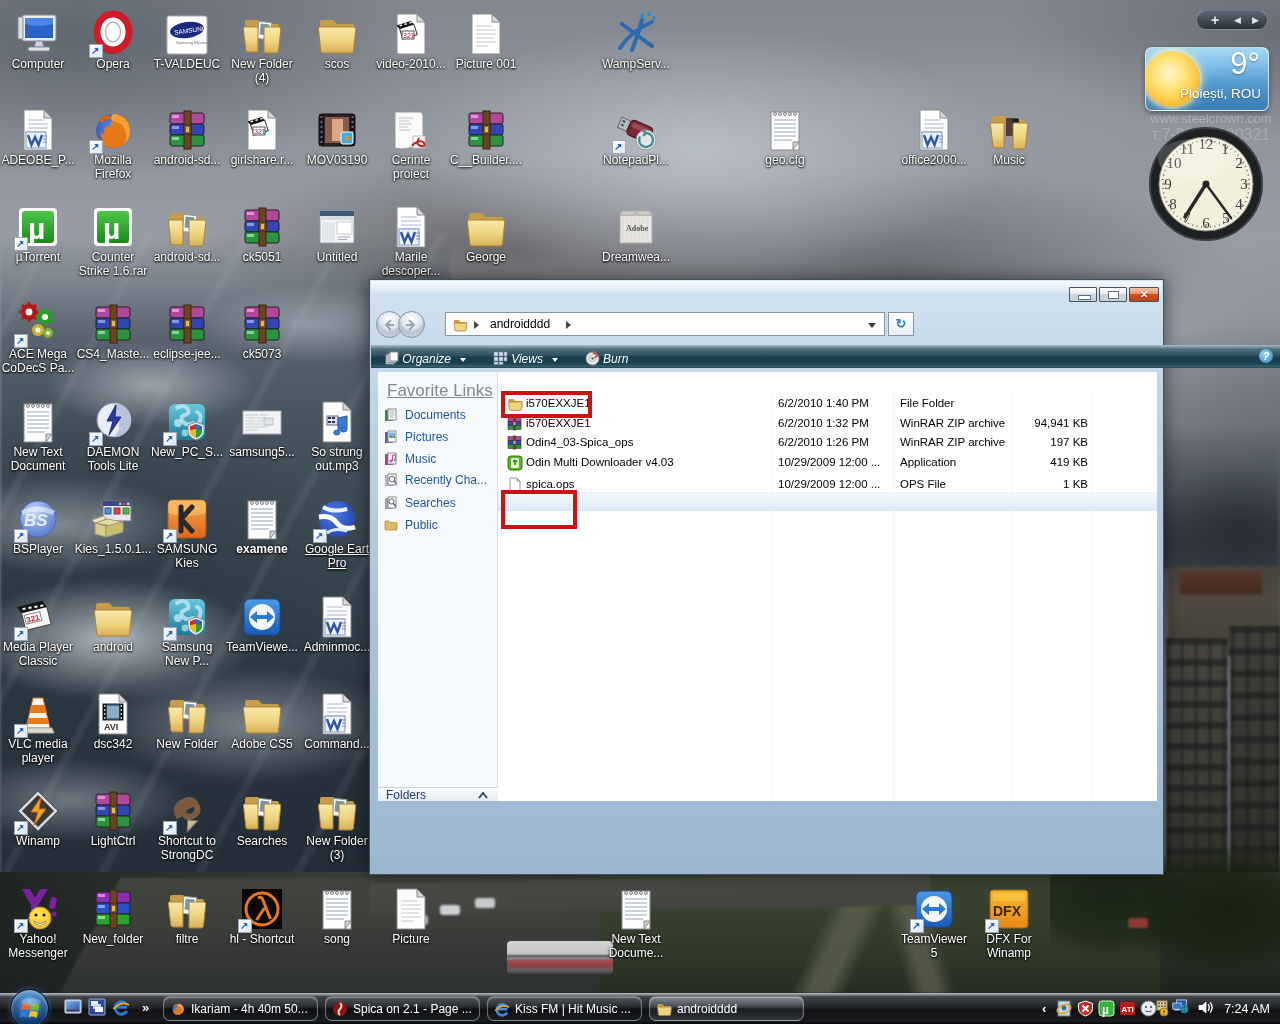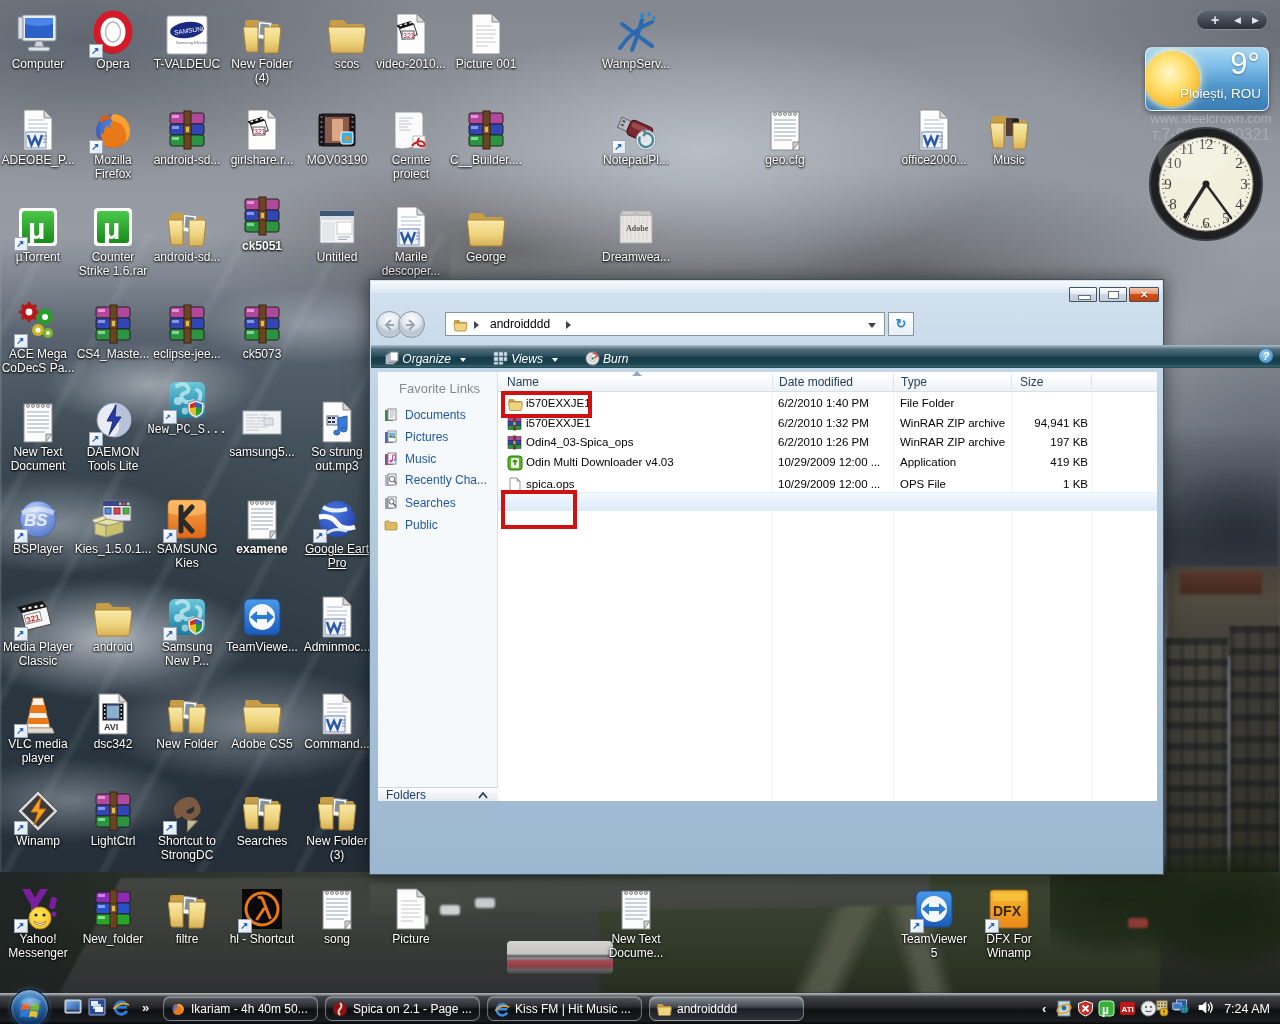--- a/index.html
+++ b/index.html
@@ -112,21 +112,21 @@
 
 
 #tbar { position:absolute; left:1px; top:65px; width:914px; height:23px;
  background:linear-gradient(180deg, #a9bec9 0%, #51707d 18%, #2d515f 45%, #173c4a 55%, #1a424f 80%, #3b6571 96%, #12333e 100%);font-style:italic; }
 #tbar .ti { position:relative; display:inline-block; color:#fff; font-size:12px; margin-left:14px; top:4px; }
 #tbar .dn { display:inline-block; width:0; height:0; border-top:4px solid #fff; border-left:3.5px solid transparent; border-right:3.5px solid transparent; margin-left:6px; vertical-align:middle; }
 #thelp { position:absolute; right:12px; top:4px; width:14px; height:14px; border-radius:50%; background:radial-gradient(circle at 40% 35%,#9fd4f2,#2a7fc2); color:#fff; font-size:11px; font-weight:bold; text-align:center; line-height:14px; }
 
 
 #paneL { position:absolute; left:8px; top:92px; width:120px; height:415px; background:#f6f9fb; border-right:1px solid #d8dfe5; }
-#paneL .hd { position:absolute; left:21px; top:9px; color:#7f8a93; font-size:13px; }
+#paneL .hd { position:absolute; left:9px; top:9px; color:#7f8a93; font-size:17px;text-decoration:underline; }
 .navitem { position:absolute; left:27px; font-size:12px; color:#2257a5; }
 .navico { position:absolute; left:-21px; top:0px; width:14px; height:14px; }
 #foldbar { position:absolute; left:8px; top:507px; width:120px; height:14px; background:linear-gradient(180deg,#fdfdfe,#e4ebf1); border-top:1px solid #ccd4dc; font-size:12px; color:#1e3c6e; padding-left:8px; }
 #list { position:absolute; left:128px; top:92px; width:659px; height:429px; background:#fff; }
 #lhdr { position:absolute; left:0; top:0; width:659px; height:20px; background:linear-gradient(180deg,#ffffff,#f5f8fb 60%, #edf2f7); border-bottom:1px solid #d8dfe6; }
 #lhdr span { position:absolute; top:3px; font-size:12px; color:#26405c; }
 .hsep { position:absolute; top:2px; width:1px; height:16px; background:#dce4ec; }
 .csep { position:absolute; top:20px; width:1px; height:409px; background:#f3f6f9; }
 #sortar { position:absolute; left:134px; top:-1px; width:0px; height:0px; border-bottom:5px solid #9aa7b4; border-left:5px solid transparent; border-right:5px solid transparent;}
 .frow { position:absolute; left:0; width:659px; height:19px; font-size:11.5px; color:#000; }
@@ -677,21 +677,21 @@
             <use href="#s-samsung"></use>
           </svg></div>
         <div class="lb">T-VALDEUC</div>
       </div>
 <div class="dico" style="left:219px;top:10px;">
         <div class="ig"><svg width="48" height="48">
             <use href="#s-folderp"></use>
           </svg></div>
         <div class="lb">New Folder<br>(4)</div>
       </div>
-<div class="dico" style="left:304px;top:10px;">
+<div class="dico" style="left:294px;top:10px;">
         <div class="ig"><svg width="48" height="48">
             <use href="#s-folder"></use>
           </svg></div>
         <div class="lb">scos</div>
       </div>
 <div class="dico" style="left:368px;top:10px;">
         <div class="ig"><svg width="48" height="48">
             <use href="#s-vdoc"></use>
           </svg></div>
         <div class="lb">video-2010...</div>
@@ -785,21 +785,21 @@
             <use href="#s-utor"></use>
           </svg></div>
         <div class="lb">Counter<br>Strike 1.6.rar</div>
       </div>
 <div class="dico" style="left:144px;top:203px;">
         <div class="ig"><svg width="48" height="48">
             <use href="#s-folderp"></use>
           </svg></div>
         <div class="lb">android-sd...</div>
       </div>
-<div class="dico" style="left:219px;top:192px;font-weight:bold;">
+<div class="dico" style="left:219px;top:203px;">
         <div class="ig"><svg width="48" height="48">
             <use href="#s-rar"></use>
           </svg></div>
         <div class="lb">ck5051</div>
       </div>
 <div class="dico" style="left:294px;top:203px;">
         <div class="ig"><svg width="48" height="48">
             <use href="#s-shot"></use>
           </svg></div>
         <div class="lb">Untitled</div>
@@ -851,21 +851,21 @@
             <use href="#s-txt"></use>
           </svg></div>
         <div class="lb">New Text<br>Document</div>
       </div>
 <div class="dico" style="left:70px;top:398px;">
         <div class="ig"><svg width="48" height="48">
             <use href="#s-daemon"></use>
           </svg><div class="sc"></div></div>
         <div class="lb">DAEMON<br>Tools Lite</div>
       </div>
-<div class="dico" style="left:144px;top:376px;font-family:Liberation Mono, monospace;">
+<div class="dico" style="left:144px;top:398px;">
         <div class="ig"><svg width="48" height="48">
             <use href="#s-puzzle"></use>
           </svg><div class="sc"></div></div>
         <div class="lb">New_PC_S...</div>
       </div>
 <div class="dico" style="left:219px;top:398px;">
         <div class="ig"><svg width="48" height="48">
             <use href="#s-gcard"></use>
           </svg></div>
         <div class="lb">samsung5...</div>
@@ -1138,31 +1138,20 @@
             <path d="M9.3 7.5 l2.7 3" stroke="#558" stroke-width="1.4"></path>
           </svg>Searches</div>
  <div class="navitem" style="top:146px"><svg class="navico" width="14" height="14" viewBox="0 0 14 14">
             <path d="M1 4 q0-1 1-1 h3 l1 1.5 h6 q1 0 1 1 V11 q0 1 -1 1 H2 q-1 0 -1 -1 Z" fill="#ddb960" stroke="#a8842f" stroke-width=".7"></path>
           </svg>Public</div>
 </div>
     <div id="foldbar">Folders<svg style="position:absolute;right:10px;top:4px" width="10" height="7" viewBox="0 0 10 7">
           <path d="M1 6 L5 1 L9 6" fill="none" stroke="#24425f" stroke-width="1.8"></path>
         </svg></div>
     <div id="list">
- <div id="lhdr">
-  <span style="left:9px">Name</span>
-          <span style="left:281px">Date modified</span>
-          <span style="left:403px">Type</span>
-          <span style="left:522px">Size</span>
-  <div class="hsep" style="left:274px"></div>
-          <div class="hsep" style="left:395px"></div>
-          <div class="hsep" style="left:513px"></div>
-          <div class="hsep" style="left:593px"></div>
-  <div id="sortar"></div>
- </div>
  <div class="csep" style="left:274px"></div>
         <div class="csep" style="left:395px"></div>
         <div class="csep" style="left:513px"></div>
         <div class="csep" style="left:593px"></div>
  <div id="hovrow"></div>
 <div class="frow" style="top:23px">
           <svg class="fic" width="16" height="16" viewBox="0 0 16 16">
             <path d="M1.5 4 q0-1 1-1 h4 l1.5 2 h6 q1 0 1 1 v1 H1.5 Z" fill="#c89d48"></path>
             <path d="M1.5 6 h13 q1 0 .9 1 l-.8 6.5 q-.1 1-1.1 1 H3.5 q-1 0-1.1-1 L1.6 7 q-.1-1 -.1-1 Z" fill="#eed47e" stroke="#ab8335" stroke-width=".8"></path>
           </svg>

